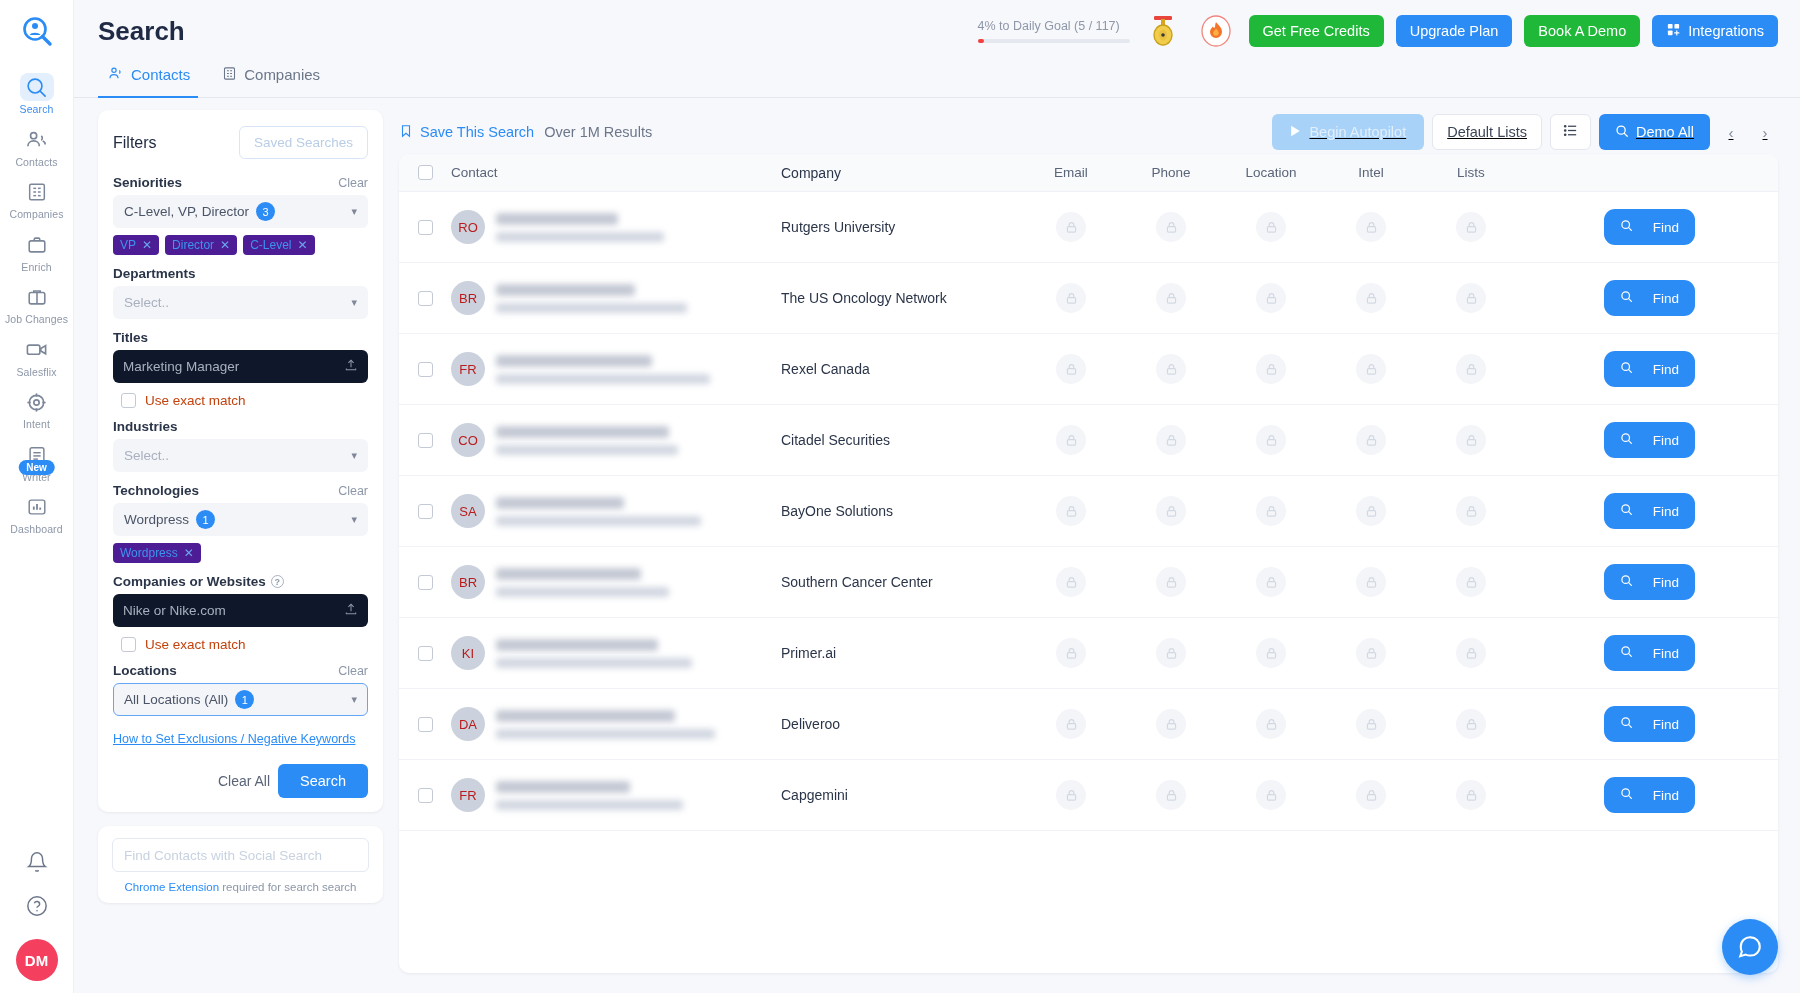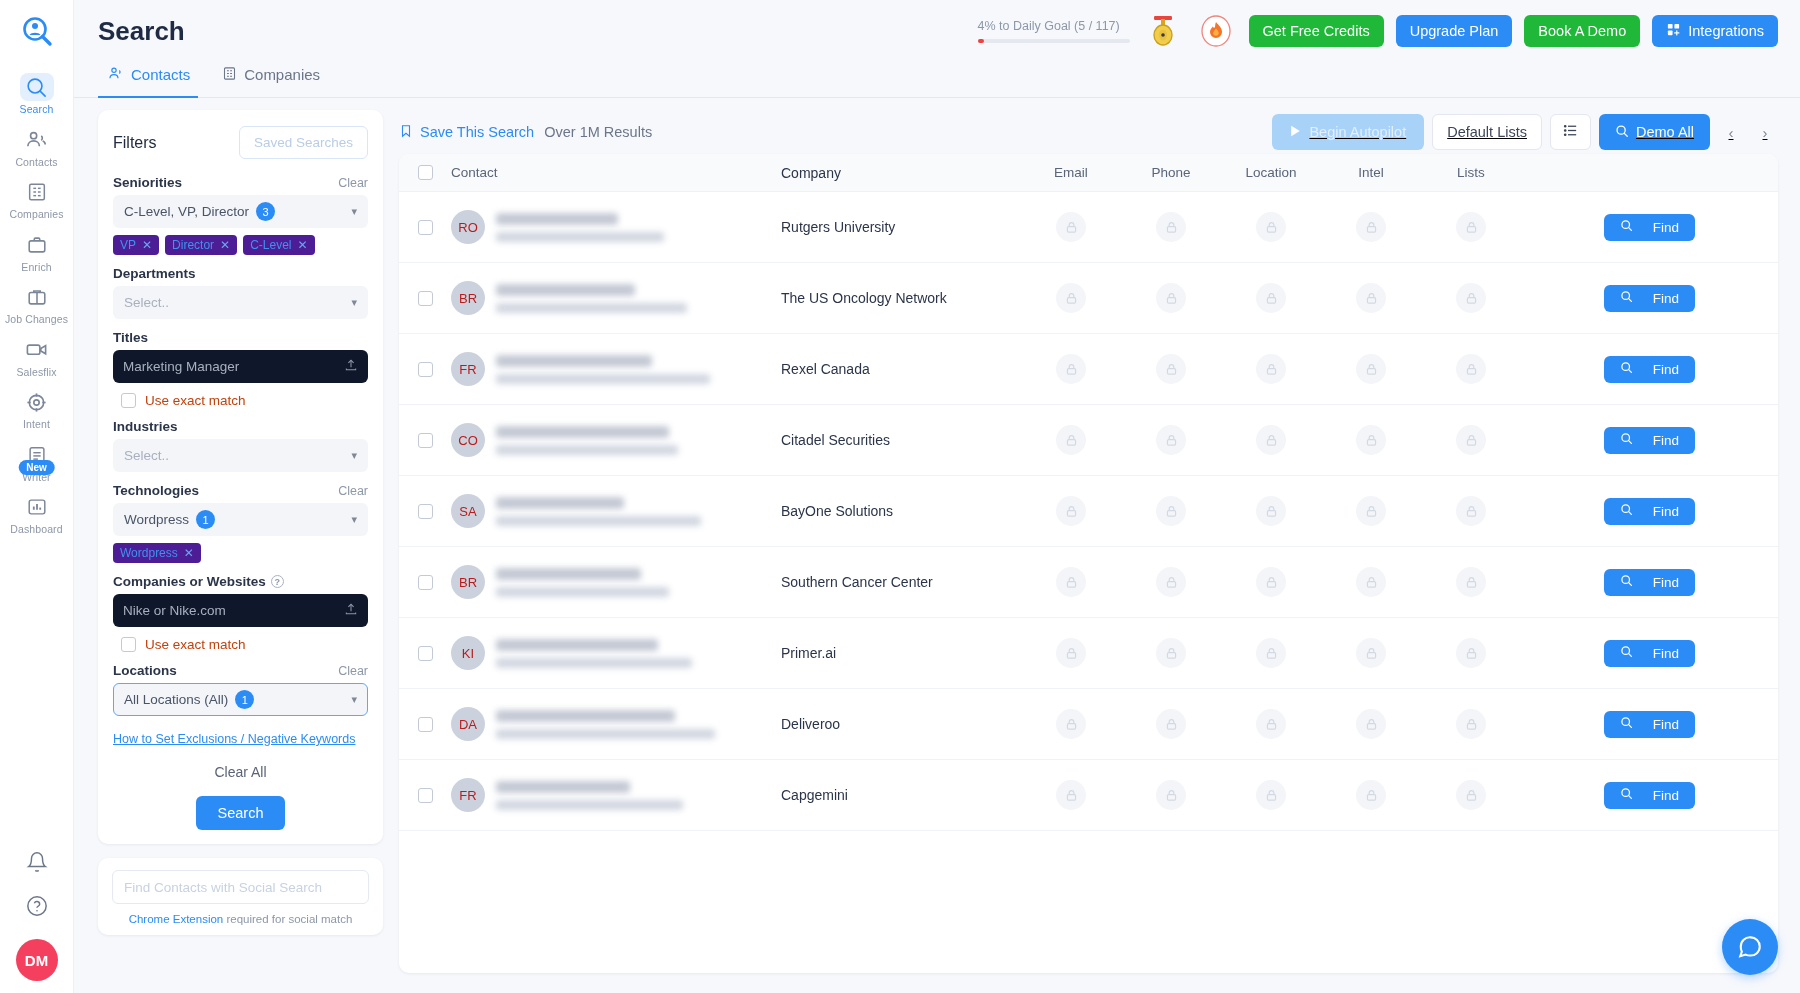--- a/index.html
+++ b/index.html
@@ -101,21 +101,21 @@
   .f-input { background: #0f172a; border-radius: 6px; height: 33px; display:flex; align-items:center;
              padding: 0 10px; font-size: 13.5px; color: #a8b0bf; }
   .f-input .up { margin-left: auto; color: #8d97a8; }
   .check-row { display: flex; align-items: center; gap: 9px; margin: 10px 0 6px 8px; cursor: pointer; }
   .cbox { width: 15px; height: 15px; border: 1.4px solid #c3cad6; border-radius: 3px; background:#fff; }
   .check-lbl { font-size: 13.5px; color: #c2410c; }
   .qmark { width: 13px; height: 13px; border-radius: 50%; border: 1px solid #aab2c0; color:#8d97a8;
            font-size: 9px; display:inline-flex; align-items:center; justify-content:center; }
   .excl-link { display:block; font-size: 12.5px; color: #2b8cf5; text-decoration: underline;
                margin: 16px 0 0; cursor: pointer; }
-  .f-actions { display:flex; align-items:center; justify-content:flex-end; gap: 16px; margin-top: 18px; flex-direction: column; }
+  .f-actions { display:flex; align-items:center; justify-content:flex-end; gap: 8px; margin-top: 18px; }
   .clear-all { font-size: 14px; color: #5a6477; cursor: pointer; }
   .search-btn { background:#2b8cf5; color:#fff; border:none; border-radius:6px; height: 34px;
                 padding: 0 22px; font-size: 14.5px; cursor:pointer; font-family:"Liberation Sans",sans-serif;}
   .social-box { margin-top: 14px; background:#fff; border-radius: 10px; padding: 12px 14px 10px;
                 box-shadow: 0 1px 3px rgba(30,40,70,.07); }
   .social-input { border: 1px solid #e4e9f2; border-radius: 6px; height: 34px; display:flex; align-items:center;
                   padding: 0 11px; font-size: 13.5px; color: #c8d2e0; }
   .social-note { font-size: 11.5px; color: #8d97a8; text-align:center; margin-top: 9px; }
   .social-note b { color: #2b8cf5; font-weight: normal; }
 
@@ -148,21 +148,21 @@
   .c-cell  { width: 100px; flex:0 0 100px; display:flex; justify-content:center; }
   .c-find  { flex:1; display:flex; justify-content:center; }
   .chk { width:15px; height:15px; border:1.4px solid #c3cad6; border-radius:3px; background:#fff; cursor:pointer; }
   .avatar-i { width: 34px; height:34px; border-radius:50%; background:#ccd2dd; color:#b91c1c;
               font-size: 13px; display:flex; align-items:center; justify-content:center; flex:0 0 34px; }
   .blur-name { height: 12px; border-radius: 3px; background:#b9bfcc;
                filter: blur(3.2px); opacity:.85; margin-bottom: 7px; }
   .blur-title { height: 10px; border-radius: 3px; background:#ccd2dd; filter: blur(3.2px); opacity:.9; }
   .lock { width: 30px; height:30px; border-radius:50%; background:#f3f5f9;
           display:flex; align-items:center; justify-content:center; }
-  .findbtn { background:#2b8cf5; color:#fff; border:none; border-radius:6px; height:27px; padding:0 16px;
+  .findbtn { background:#2b8cf5; color:#fff; border:none; border-radius:11px; height:36px; padding:0 16px;
              font-size:13.5px; display:flex; align-items:center; gap:20px; cursor:pointer;
              font-family:"Liberation Sans",sans-serif;}
   .chatbub { position:absolute; right: 22px; bottom: 18px; width: 56px; height:56px; border-radius:50%;
              background:#2b8cf5; display:flex; align-items:center; justify-content:center; cursor:pointer;
              box-shadow: 0 3px 10px rgba(43,140,245,.35); }
 </style>
 </head>
 <body>
 
 <div class="app">
@@ -506,21 +506,21 @@
             <span class="clear-all">Clear All</span>
             <button class="search-btn">Search</button>
           </div>
         </div>
 
         <div class="social-box">
           <div class="social-input">
             <span>Find Contacts with Social Search</span>
           </div>
           <div class="social-note">
-            <b>Chrome Extension</b><span> required for social match</span>
+            <b>Chrome Extension</b><span> required for search search</span>
           </div>
         </div>
       </div>
 
       <div class="results-col">
         <div class="results-top">
           <div class="save-search">
             <span>
               <svg width="14" height="16" viewBox="0 0 24 24" fill="none" stroke="#2b8cf5" stroke-width="1.9">
                 <path d="M6 3h12v18l-6-5-6 5z"></path>

